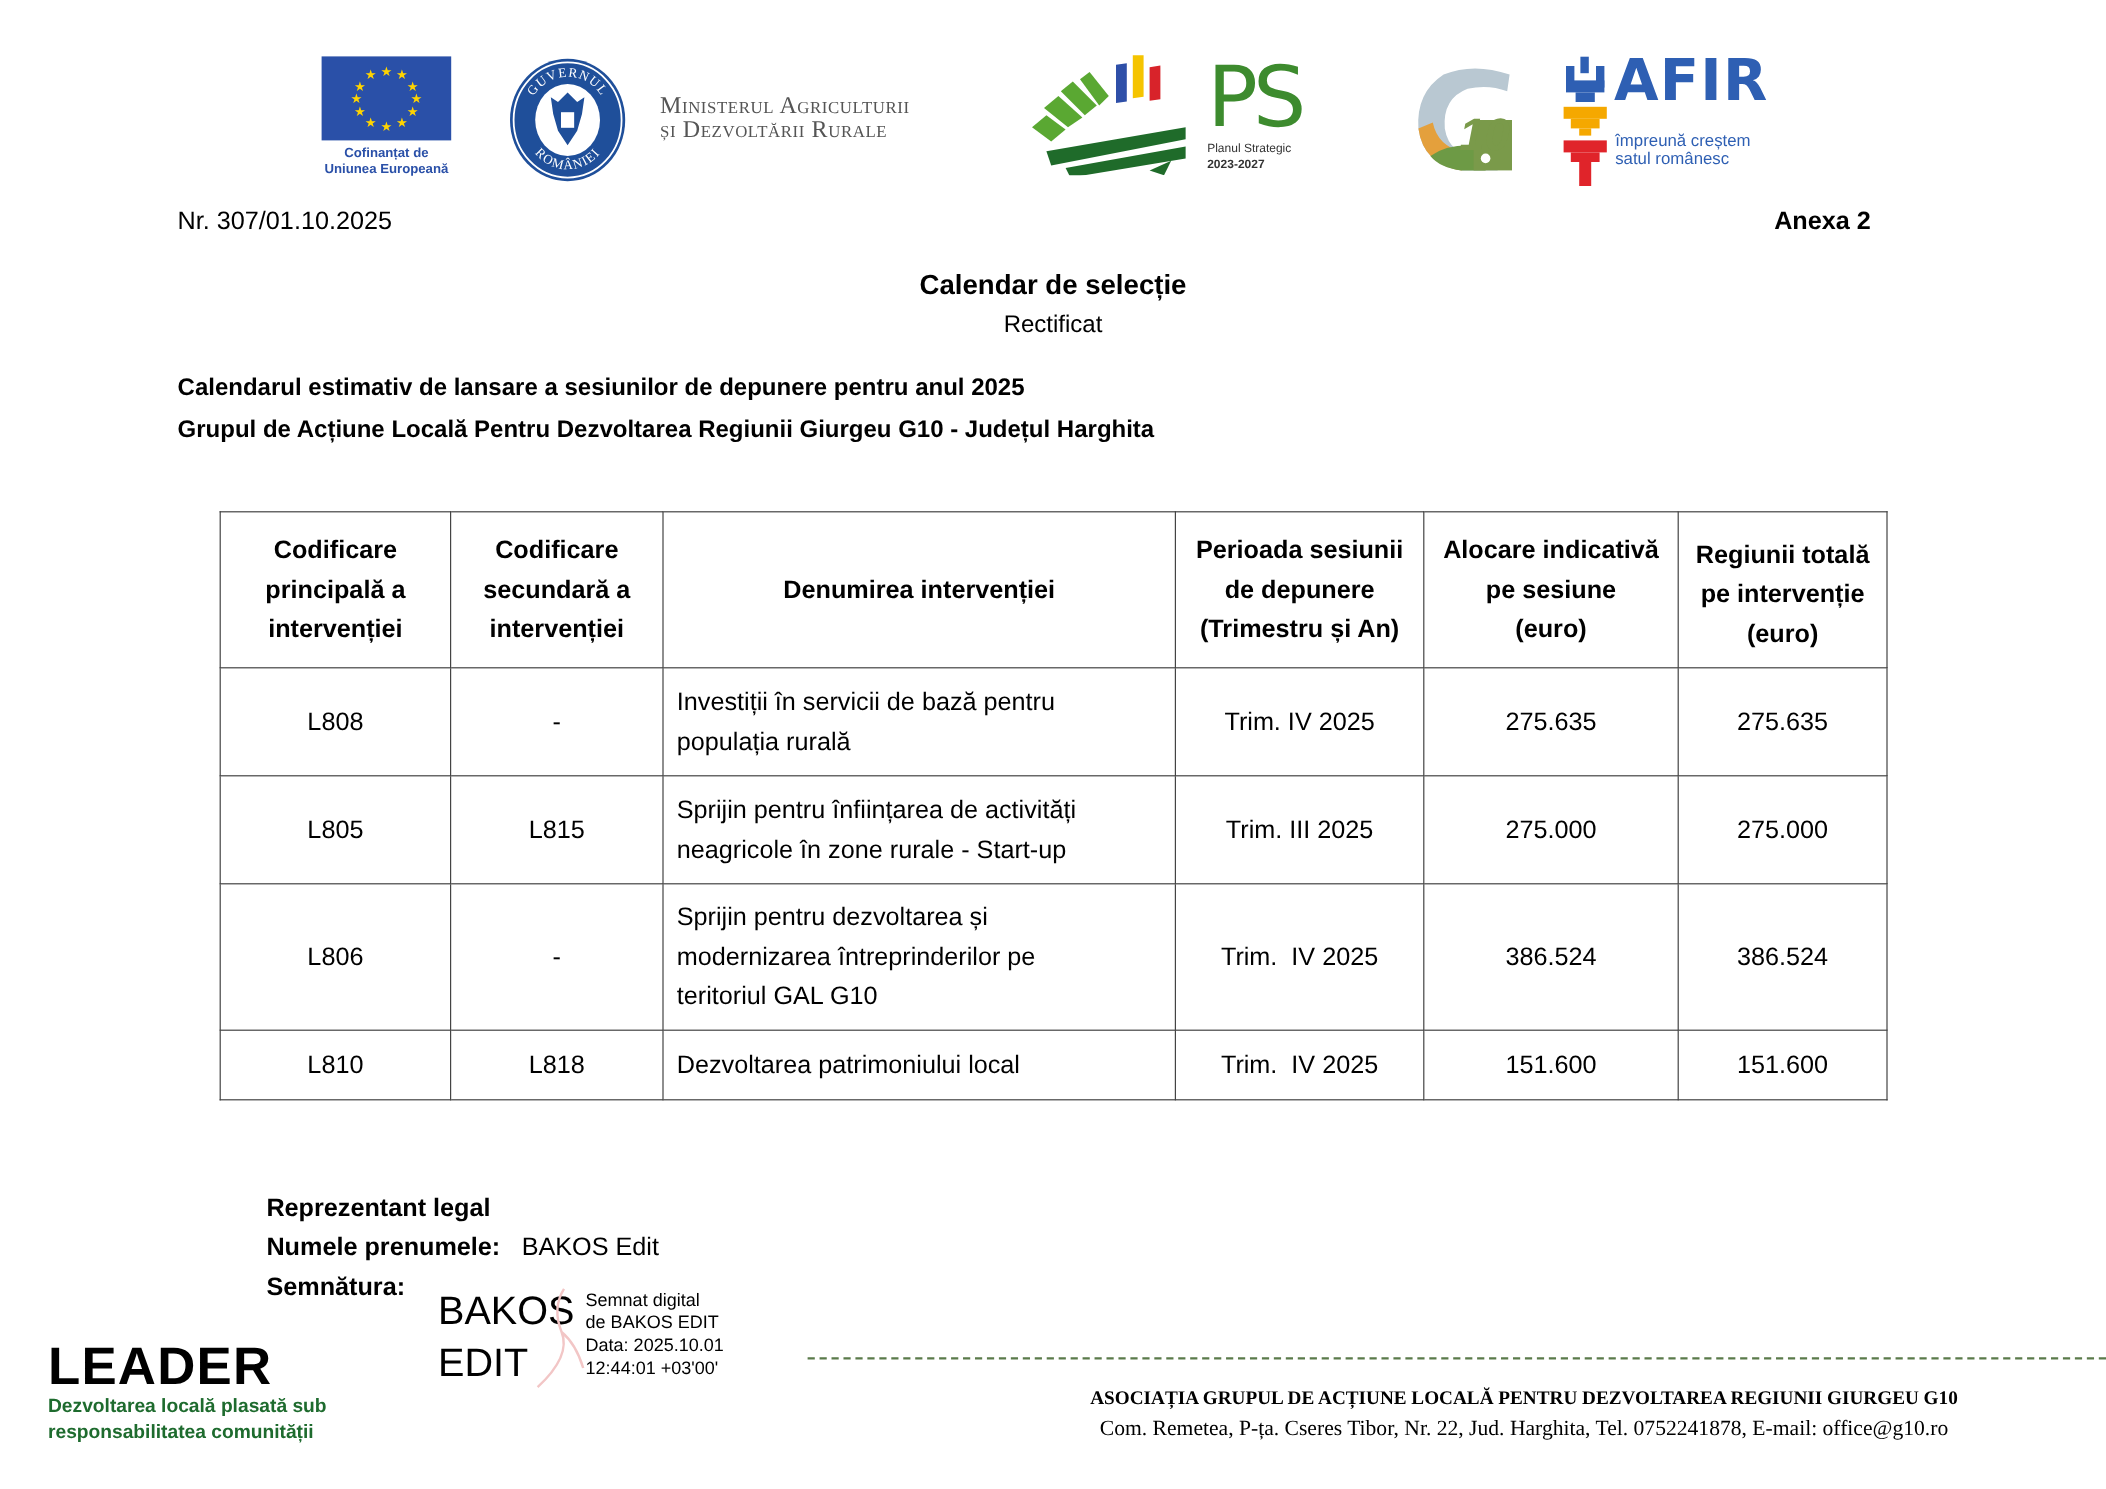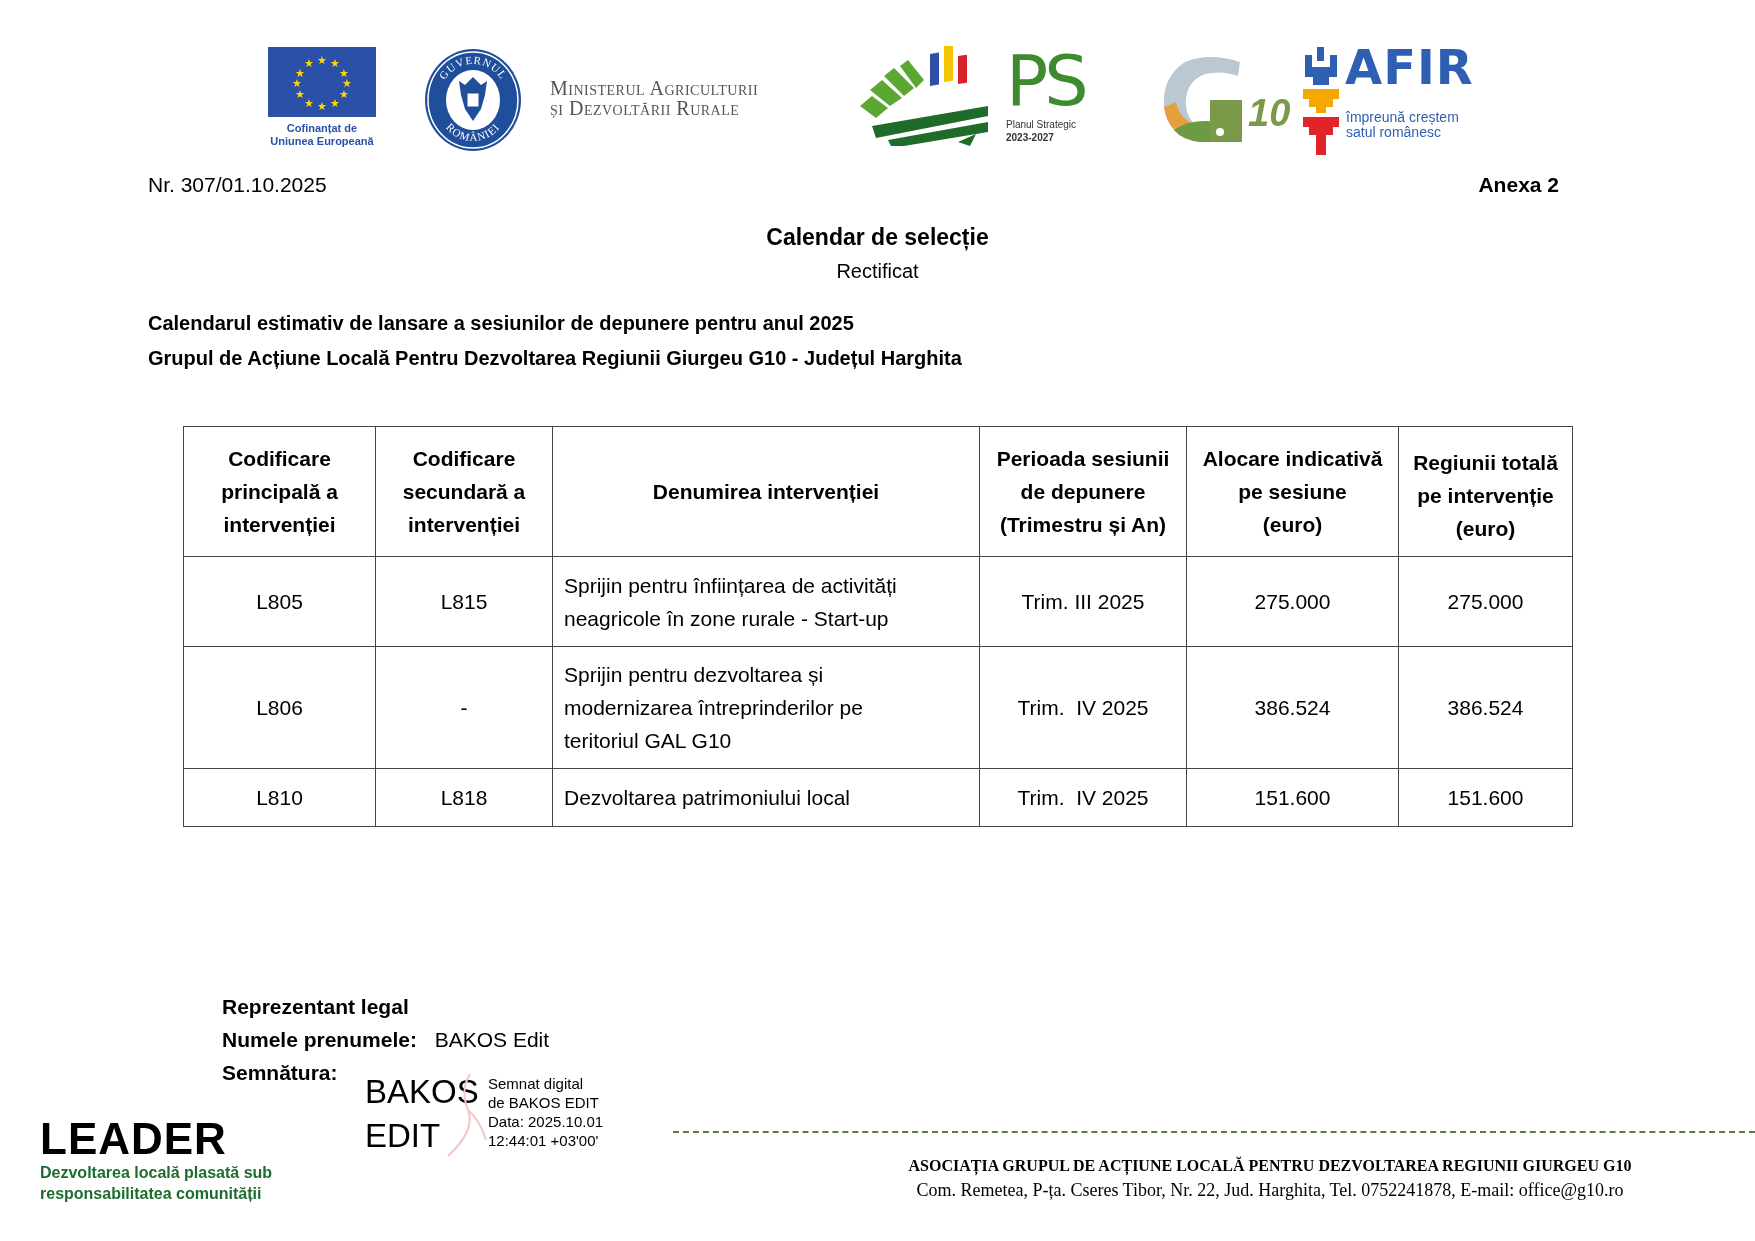--- a/index.html
+++ b/index.html
@@ -18,21 +18,21 @@
 
   .logo-madr { position: absolute; left: 550px; top: 78px; font-family: "Liberation Serif", serif;
                color: #555; font-size: 20px; line-height: 20px; letter-spacing: 0.5px; }
 
   .logo-ps { position: absolute; left: 858px; top: 46px; width: 240px; height: 100px; }
   .logo-ps svg { position: absolute; left: 0; top: 0; }
   .ps-letters { position: absolute; left: 148px; top: -6px; font-size: 70px; color: #3d8b2e;
                 font-family: "DejaVu Sans", sans-serif; font-weight: normal; letter-spacing: -4px; }
   .ps-sub { position: absolute; left: 148px; top: 72px; font-size: 10px; color: #333; line-height: 13px; }
 
-  .logo-g10 { position: absolute; left: 1160px; top: 52px; width: 150px; height: 95px; }
+  .logo-g10 { position: absolute; left: 1128px; top: 52px; width: 150px; height: 95px; text-align: right; }
   .g10-text { position: absolute; left: 88px; top: 40px; font-size: 38px; font-weight: bold;
               font-style: italic; color: #7a9a4a; }
 
   .logo-afir { position: absolute; left: 1297px; top: 47px; width: 200px; height: 110px; }
   .afir-word { position: absolute; left: 48px; top: -8px; font-size: 48px; font-weight: bold;
                color: #2e5fb3; letter-spacing: 1px; font-family: "DejaVu Sans", sans-serif; }
   .afir-tag { position: absolute; left: 49px; top: 63px; font-size: 14px; color: #2e5fb3; line-height: 15px; }
 
   
   .doc-number { position: absolute; left: 148px; top: 173px; font-size: 21px; }
@@ -216,20 +216,31 @@
       </th>
       <th class="c6" style="padding-top:8px">
         <div>Regiunii totală</div>
           <div>pe intervenție</div>
           <div>(euro)</div>
       </th>
     </tr>
   </thead>
   <tbody>
     <tr class="h91">
+      <td>L808</td>
+      <td>-</td>
+      <td class="left">
+        <div>Investiții în servicii de bază pentru</div>
+          <div>populația rurală</div>
+      </td>
+      <td>Trim. IV 2025</td>
+      <td>275.635</td>
+      <td>275.635</td>
+    </tr>
+    <tr class="h91">
       <td>L805</td>
       <td>L815</td>
       <td class="left">
         <div>Sprijin pentru înființarea de activități</div>
           <div>neagricole în zone rurale - Start-up</div>
       </td>
       <td>Trim. III 2025</td>
       <td>275.000</td>
       <td>275.000</td>
     </tr>

